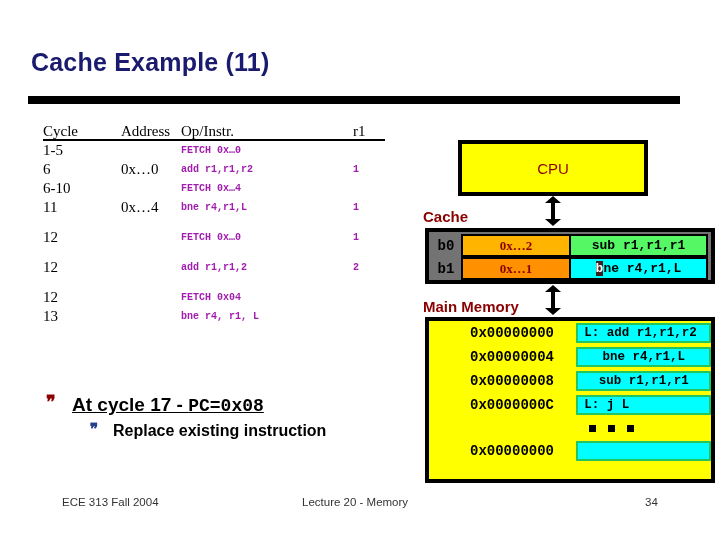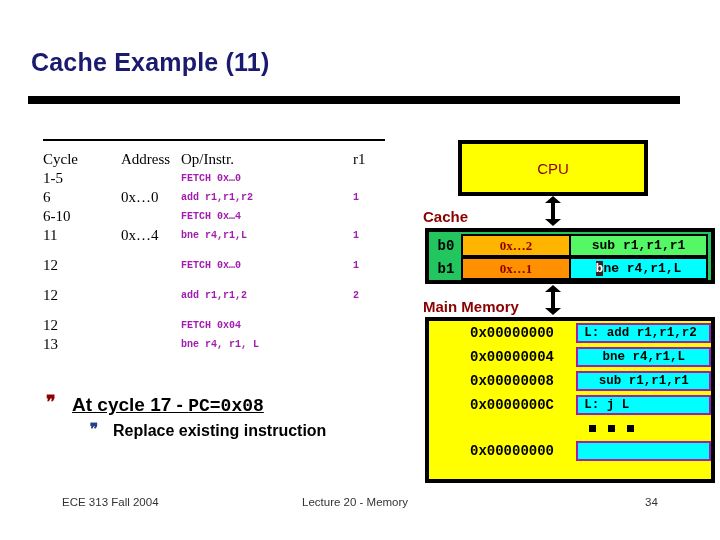--- a/index.html
+++ b/index.html
@@ -49,21 +49,20 @@
   }
   .trow.gap { height: 11px; }
   .trow.hl {
     background: #ffffaa;
   }
   .c-cycle, .c-addr, .c-op, .c-r1 {
     position: absolute;
     top: 0;
     white-space: pre;
     line-height: 19px;
-    margin-top: 28px;
   }
   .c-cycle { left: 0px; }
   .c-addr  { left: 78px; }
   .c-op    { left: 138px; }
   .c-r1    { left: 310px; }
 
   
   .serif {
     font-family: "Liberation Serif", "DejaVu Serif", serif;
     font-size: 15px;
@@ -190,21 +189,21 @@
     font-size: 15px;
     font-weight: bold;
     color: #8b0000;
   }
   #cache-box {
     position: absolute;
     left: 425px;
     top: 228px;
     width: 290px;
     height: 56px;
-    background: #22c55e;
+    background: #737373;
     border: 4px solid #000000;
     box-sizing: border-box;
     padding: 2px 3px 2px 2px;
   }
   .cache-row {
     position: relative;
     height: 23px;
     display: flex;
     align-items: stretch;
   }
@@ -282,21 +281,21 @@
     box-sizing: border-box;
     font-family: "Liberation Mono", "DejaVu Sans Mono", monospace;
     font-size: 14px;
     font-weight: bold;
     color: #000000;
   }
   .mem-cell {
     width: 150px;
     height: 20px;
     background: #00ffff;
-    border: 2px solid #a21caf;
+    border: 2px solid #22c55e;
     box-sizing: border-box;
     display: flex;
     align-items: center;
     justify-content: center;
     font-family: "Liberation Mono", "DejaVu Sans Mono", monospace;
     font-size: 12.5px;
     font-weight: bold;
     color: #000000;
   }
   .mem-cell.leftal { justify-content: flex-start; padding-left: 6px; }

